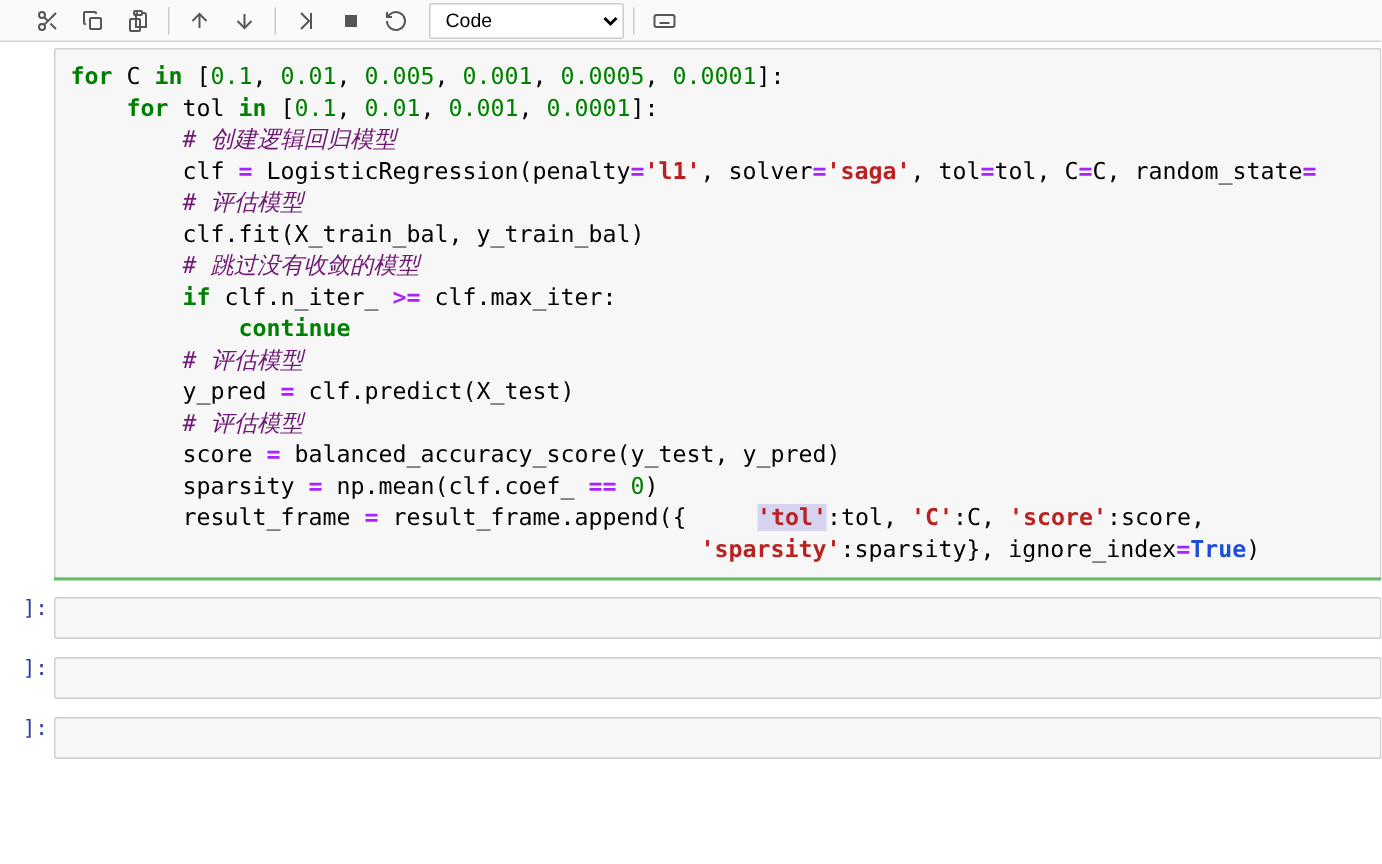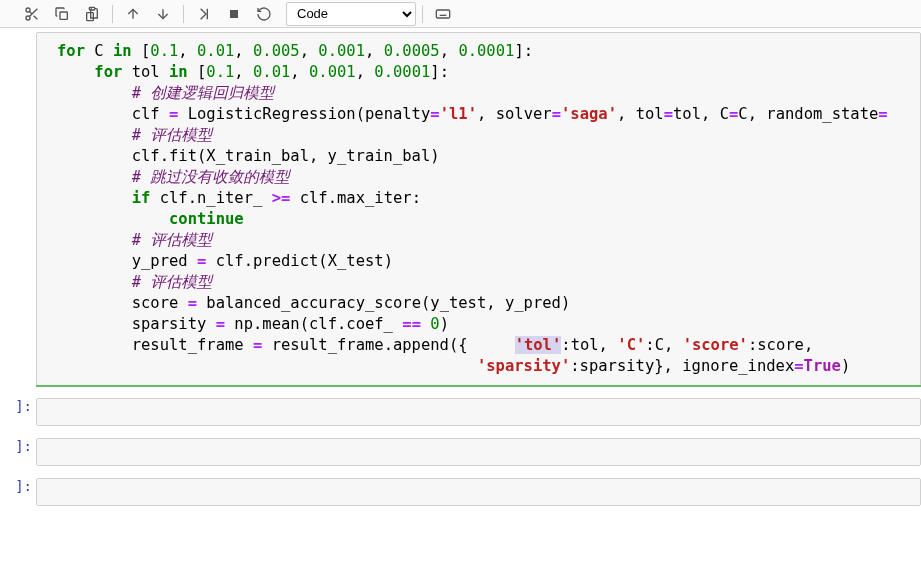--- a/index.html
+++ b/index.html
@@ -55,21 +55,21 @@
     padding-right: 4px;
     color: #303F9F;
     font-family: "DejaVu Sans Mono", Menlo, Consolas, monospace;
     font-size: 14px;
   }
   .input-area {
     flex: 1;
     border: 1px solid #cfcfcf;
     border-radius: 2px;
     background: #f7f7f7;
-    padding: 8px 20px;
+    padding: 8px 10px;
     font-family: "DejaVu Sans Mono", Menlo, Consolas, monospace;
     font-size: 15.5px;
     line-height: 21px;
     white-space: pre;
     color: #000;
     overflow-x: hidden;
     min-height: 28px;
   }
   .input-area.empty {
     padding: 4px 10px;
@@ -80,21 +80,21 @@
     position: absolute;
     left: 36px; right: 0; bottom: -1px;
     height: 2px;
     background: #66BB6A;
   }
   
   .kw   { color: #008000; font-weight: bold; }
   .num  { color: #008000; }
   .str  { color: #BA2121; font-weight: bold; }
   .cmt  { color: #701a75; font-style: italic; }
-  .bool { color: #a21caf; font-weight: bold; }
+  .bool { color: #1d4ed8; font-weight: bold; }
   .op   { color: #AA22FF; font-weight: bold; }
   .hl   { background: #d7d4f0; margin-left: 47px; }
 
   svg { width: 16px; height: 16px; }
 </style>
 </head>
 <body>
 
 <div class="toolbar">
   <div class="tb-btn" title="Cut">

